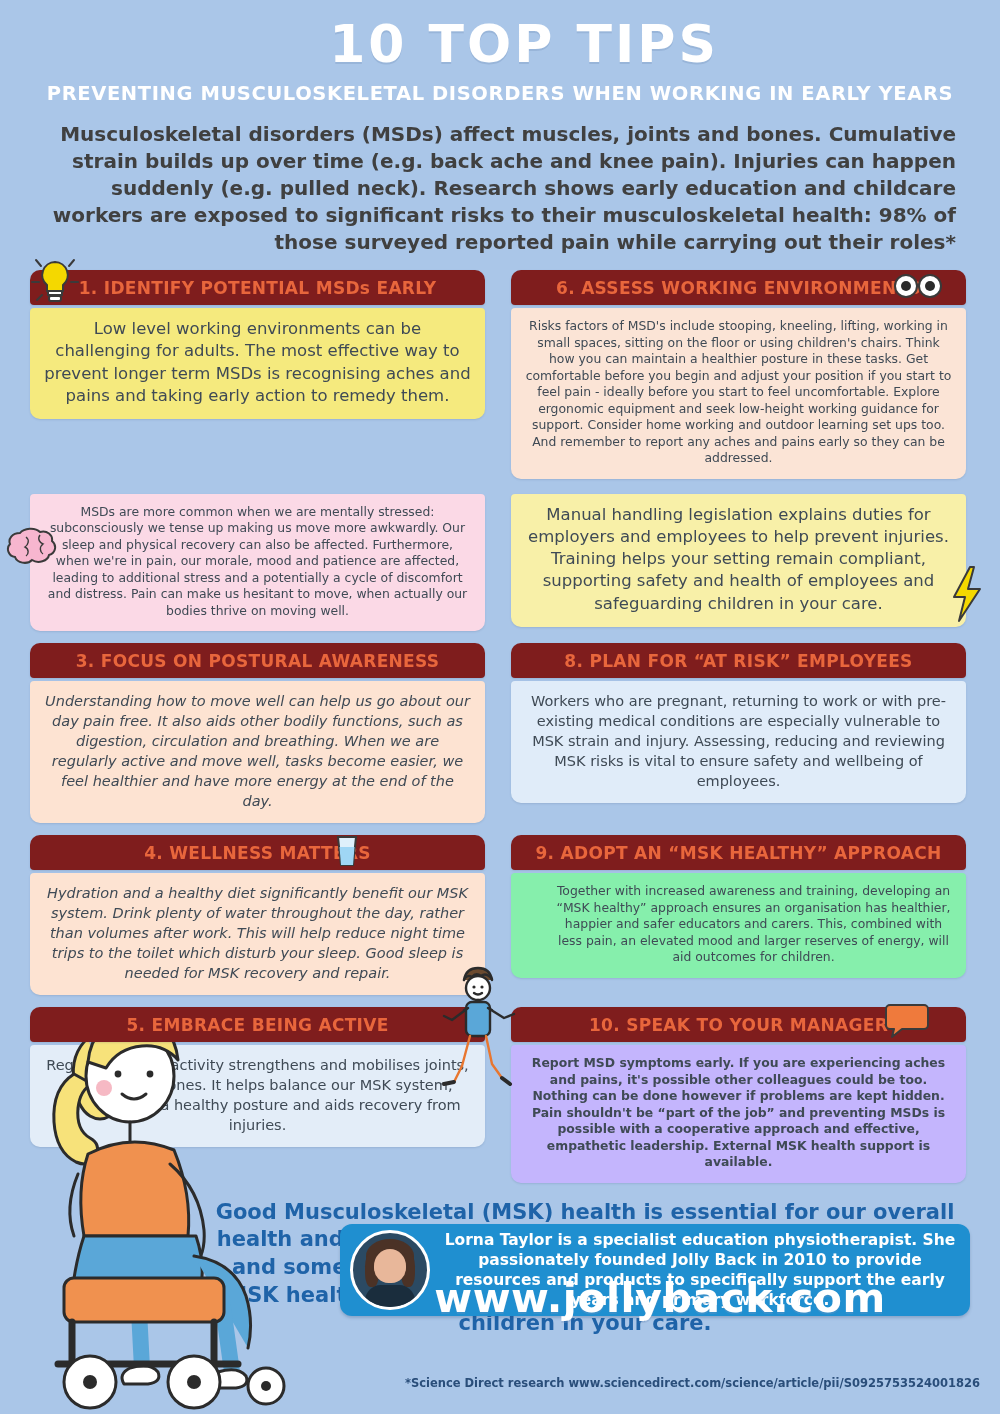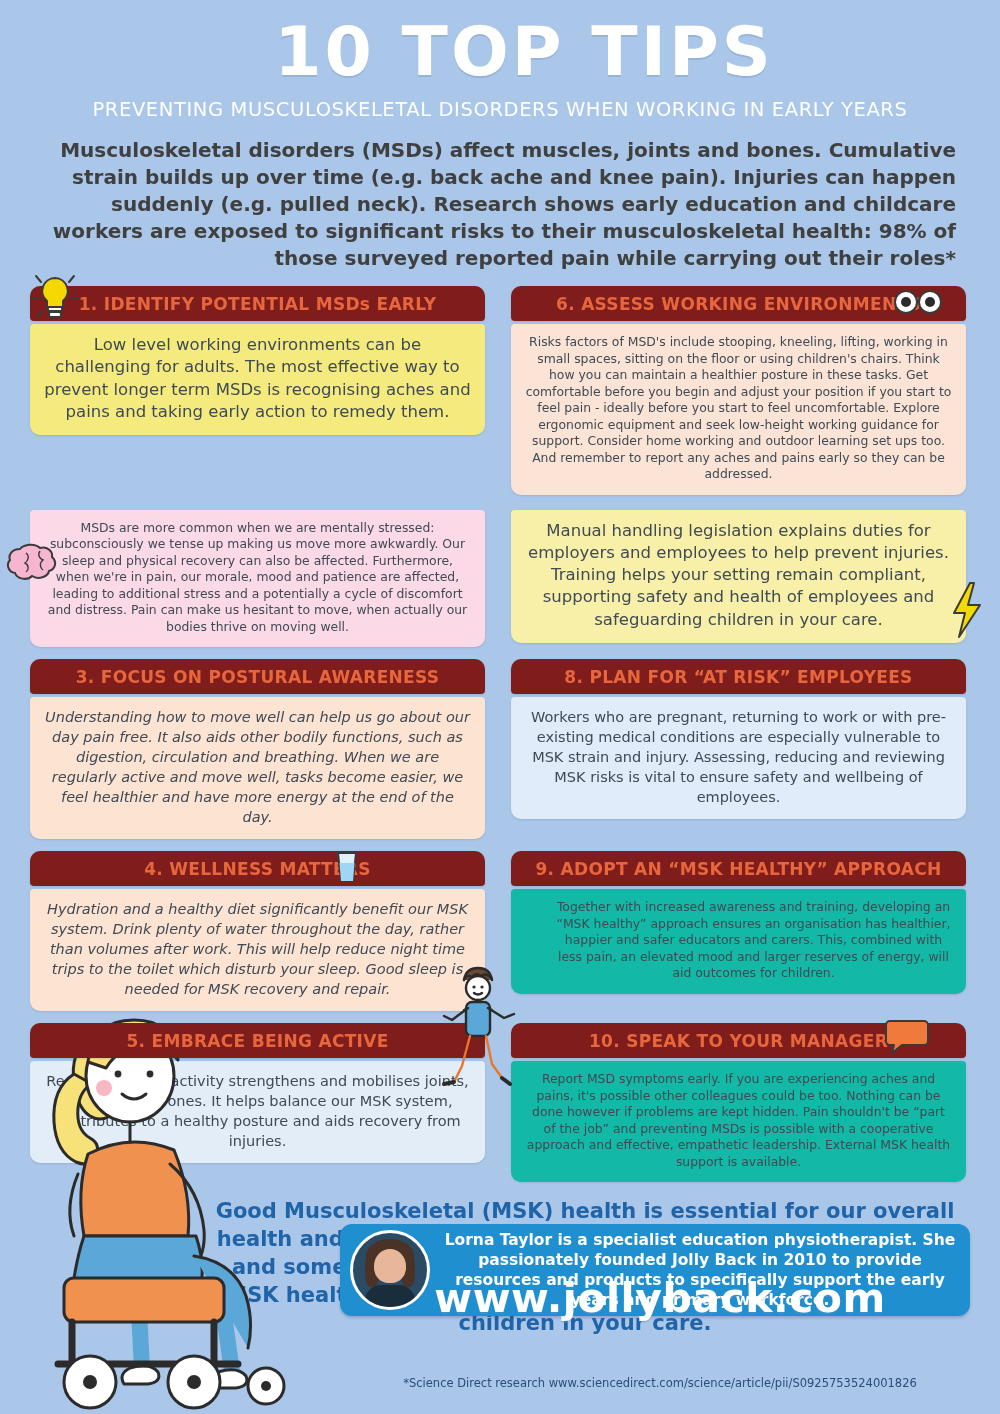--- a/index.html
+++ b/index.html
@@ -17,34 +17,34 @@
   .page {
     position: relative;
     width: 1000px;
     height: 1414px;
   }
 
   
   .main-title {
     text-align: center;
     color: #ffffff;
-    font-size: 68px;
+    font-size: 52px;
     letter-spacing: 3px;
     font-weight: bold;
     margin: 18px 0 0 0;
     line-height: 1;
     text-shadow: 0 2px 0 rgba(120,150,190,0.35);
     padding-left: 48px;
   }
   .sub-title {
     text-align: center;
     color: #ffffff;
     font-size: 19.5px;
     letter-spacing: 0.6px;
-    font-weight: normal;
+    font-weight: bold;
     margin: 12px 0 0 0;
   }
   .intro {
     color: #404040;
     font-size: 20px;
     line-height: 1.35;
     text-align: right;
     margin: 16px 44px 0 44px;
     font-weight: bold;
   }
@@ -86,22 +86,22 @@
   .t-md { font-size: 14.5px; line-height: 1.38; }
   .t-sm { font-size: 12.4px; line-height: 1.33; }
 
   .bg-yellow { background: #f5ea7e; }
   .bg-peach  { background: #fbe4d6; }
   .bg-pink   { background: #fbd9e6; }
   .bg-peach2 { background: #fde3d2; font-style: italic; }
   .bg-lblue  { background: #e3edf8; }
   .bg-yellow2{ background: #f8f0a8; }
   .bg-blue2  { background: #e0ecf9; }
-  .bg-green  { background: #14b8a6; padding-left: 44px; }
-  .bg-pink2  { background: #14b8a6; }
+  .bg-green  { background: #86efac; padding-left: 44px; }
+  .bg-pink2  { background: #c4b5fd; font-weight: bold; }
 
   
   .icon-abs {
     position: absolute;
     z-index: 5;
     pointer-events: none;
   }
 
   
   .closing {
@@ -193,24 +193,24 @@
     font-size: 41px;
     font-weight: bold;
     letter-spacing: 0.5px;
     text-shadow: 0 2px 0 rgba(120,150,190,0.3);
   }
   .footnote {
     position: absolute;
     left: 340px;
     top: 1358px;
     width: 640px;
-    text-align: center;
+    text-align: right;
     color: #2a4e7a;
     font-size: 11.5px;
-    font-weight: normal;
+    font-weight: bold;
   }
 
   
   .illus-chair {
     position: absolute;
     left: 18px;
     top: 960px;
     width: 330px;
     height: 440px;
   }

